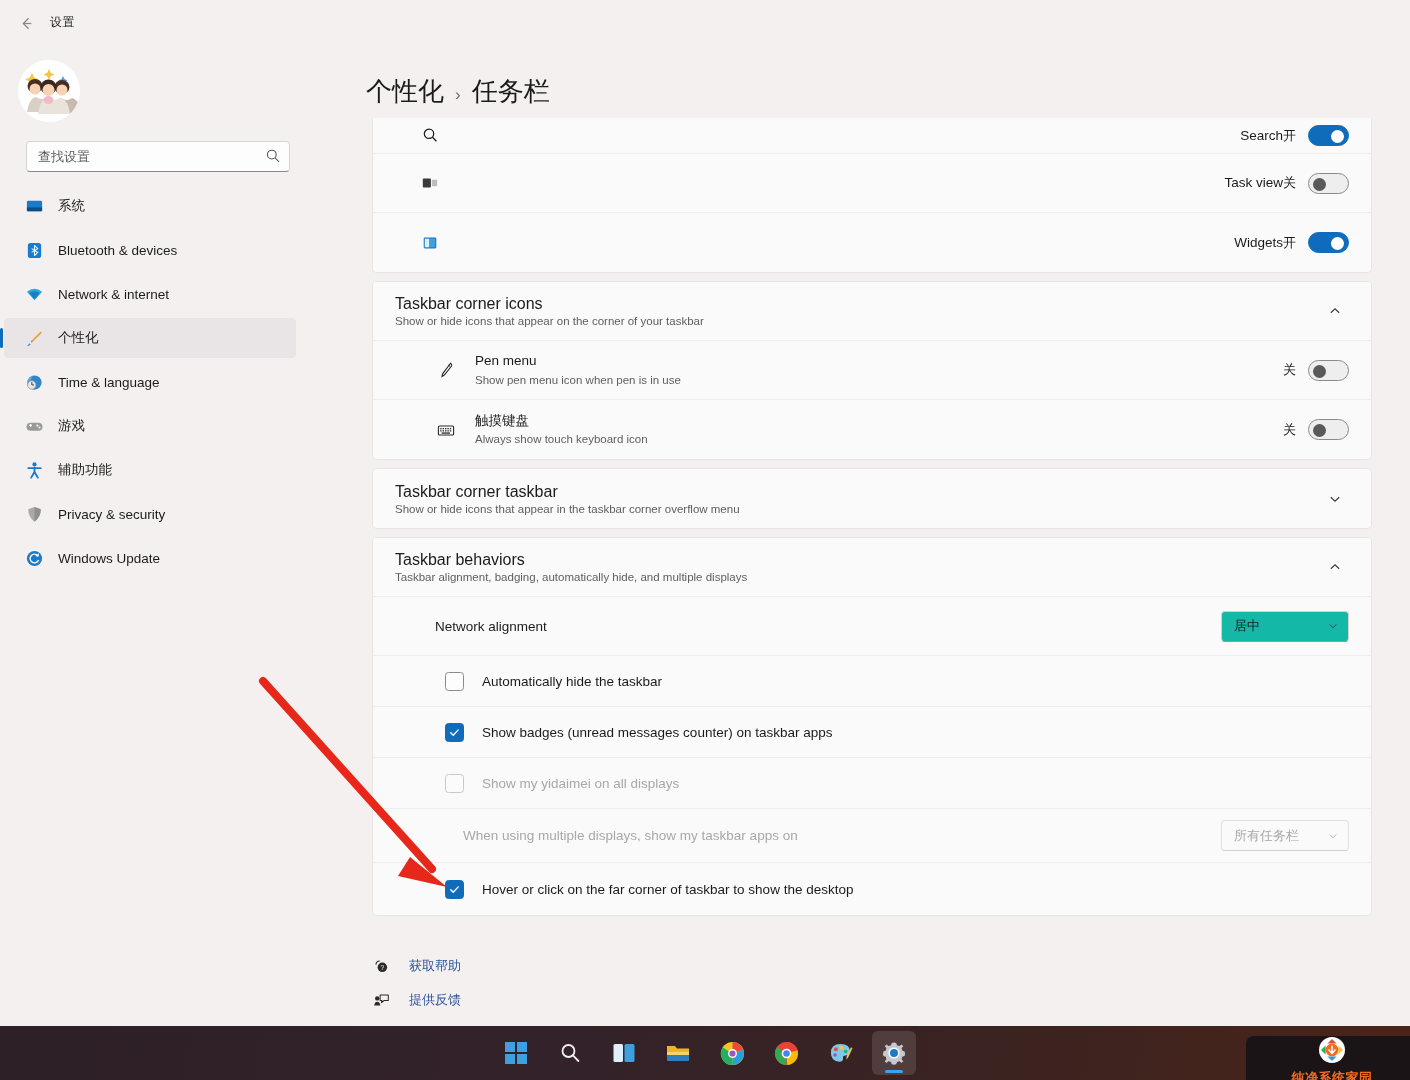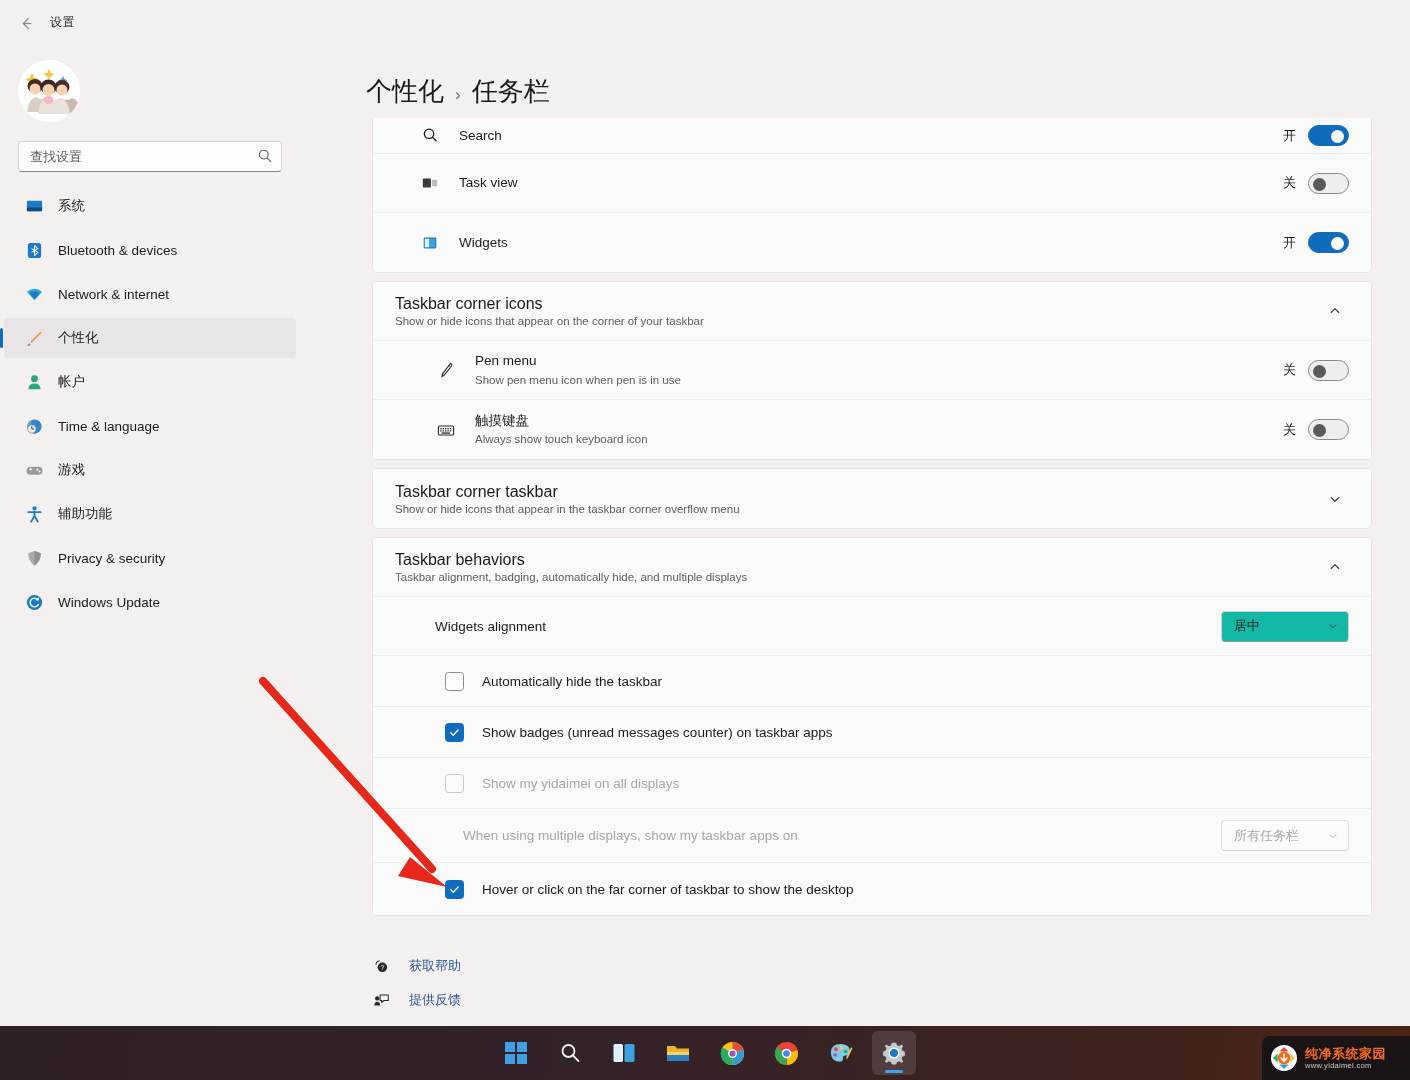--- a/index.html
+++ b/index.html
@@ -25,21 +25,21 @@
 
   
   .sidebar { position: absolute; left: 0; top: 46px; width: 300px; height: 980px; }
   .avatar {
     position: absolute; left: 18px; top: 14px; width: 62px; height: 62px;
     border-radius: 50%;
     background: radial-gradient(circle at 50% 48%, #ffffff 54%, #f2eef0 100%);
     overflow: hidden;
   }
   .avatar .ppl { position: absolute; inset: 0; }
-  .search-wrap { position: absolute; left: 18px; top: 95px; width: 264px; height: 31px; border-radius: 7px; }
+  .search-wrap { position: absolute; left: 26px; top: 95px; width: 264px; height: 31px; border-radius: 7px; }
   .search-box {
     width: 100%; height: 100%;
     background: #fdfdfd; border: 1px solid #d9d4d4; border-bottom: 1px solid #8a8a8a;
     border-radius: 4px; font-size: 13px; color: #4a4a4a;
     padding: 0 30px 0 11px; font-family: inherit; outline: none;
   }
   .search-box::placeholder { color: #5d5d5d; }
   .search-ico {
     position: absolute; right: 9px; top: 7px; width: 16px; height: 16px;
     color: #5c5c5c;
@@ -70,21 +70,21 @@
   }
   .breadcrumb .bc-sep { color: #6d6d6d; font-size: 17px; }
   .breadcrumb .bc-cur { color: #1b1b1b; }
 
   .cards { position: absolute; left: 72px; top: 72px; width: 1000px; }
 
   .card {
     background: #fafafa; border: 1px solid #e8e4e4; border-radius: 5px;
     margin-bottom: 8px; overflow: hidden;
   }
-  .card.flat-top { border-radius: 0 0 5px 5px; border-top: none; }
+  .card.flat-top { border-radius: 0 0 5px 5px; border-top: none; text-align: right; }
 
   .row {
     position: relative; display: flex; align-items: center;
     min-height: 59px; padding: 0 22px 0 22px;
     border-bottom: 1px solid #ededed; background: #fafafa;
   }
   .row:last-child { border-bottom: none; }
   .row .ico {
     width: 22px; height: 22px; margin-right: 18px; margin-left: 40px;
     flex: 0 0 22px; display: flex; align-items: center; justify-content: center;
@@ -165,23 +165,23 @@
     display: flex; align-items: center; justify-content: center;
   }
   .tb-item.active { background: rgba(255,255,255,.12); }
   .tb-item .dot {
     position: absolute; bottom: 2px; left: 50%; transform: translateX(-50%);
     width: 7px; height: 3px; border-radius: 2px; background: #9a9a9a;
   }
   .tb-item.active .dot { width: 18px; background: #3ea2f0; }
 
   .watermark {
-    position: absolute; right: 0; bottom: 0; width: 148px; height: 44px;
+    position: absolute; right: 0; bottom: 0; width: 164px; height: 44px;
     border-radius: 8px 0 0 0; background: #1a1416;
-    display: flex; align-items: center; padding-left: 8px; gap: 7px;
+    display: flex; align-items: center; padding-left: 8px; gap: 7px; flex-direction: column;
   }
   .wm-badge { width: 28px; height: 28px; flex: 0 0 28px; }
   .wm-texts { display: flex; flex-direction: column; line-height: 1; }
   .wm-t1 { font-size: 13px; color: #f26b21; font-weight: bold; letter-spacing: .5px; }
   .wm-t2 { font-size: 7.5px; color: #cfcfcf; margin-top: 2px; letter-spacing: .3px; }
 </style>
 </head>
 <body>
 
 <div id="root">
@@ -262,29 +262,20 @@
           <svg width="19" height="19" viewBox="0 0 20 20">
             <path d="M16.5 2.6 L17.8 3.9 L8.2 13.5 L6.2 14.2 L6.9 12.2 Z" fill="#e8a33d"></path>
             <path d="M6.9 12.2 L8.2 13.5 L6.2 14.2 Z" fill="#8c8c8c"></path>
             <path d="M4.5 15 Q3 17 2.2 18 Q4.5 17.8 6 16.2" fill="#4c8ed6"></path>
           </svg>
         </span>
         <span class="nlabel">个性化</span>
       </div>
 
 
-      <div class="navitem">
-        <span class="nico">
-          <svg width="19" height="19" viewBox="0 0 20 20">
-            <circle cx="10" cy="6" r="3.6" fill="#2aa879"></circle>
-            <path d="M3.5 17 Q4 11 10 11 Q16 11 16.5 17 Z" fill="#2aa879"></path>
-          </svg>
-        </span>
-        <span class="nlabel">帐户</span>
-      </div>
 
       <div class="navitem">
         <span class="nico">
           <svg width="19" height="19" viewBox="0 0 20 20">
             <circle cx="10" cy="10" r="7.5" fill="#2f86c8"></circle>
             <path d="M10 2.5 a7.5 7.5 0 0 0 0 15 a4 7.5 0 0 1 0 -15" fill="#5aa9de"></path>
             <circle cx="7.2" cy="12.6" r="4.4" fill="#e9e9e9" stroke="#8c8c8c" stroke-width=".8"></circle>
             <path d="M7.2 9.6 L7.2 12.6 L9.5 12.6" stroke="#3a3a3a" stroke-width="1" fill="none"></path>
           </svg>
         </span>
@@ -490,21 +481,21 @@
             <span class="st2" style="display:block;">Taskbar alignment, badging, automatically hide, and multiple displays</span>
           </span>
           <span class="chev">
             <svg width="14" height="14" viewBox="0 0 16 16">
                 <path d="M3.2 10 L8 5.4 L12.8 10" fill="none" stroke="currentColor" stroke-width="1.3"></path>
               </svg>
           </span>
         </div>
 
         <div class="row plain">
-          <span class="lbl">Widgets alignment</span>
+          <span class="lbl">Network alignment</span>
           <span style="flex:1 1 auto;"></span>
           <span class="dropdown">
             <span class="dval">居中</span>
             <span class="dchev">
               <svg width="12" height="12" viewBox="0 0 16 16">
                   <path d="M3.6 6 L8 10.2 L12.4 6" fill="none" stroke="currentColor" stroke-width="1.25"></path>
                 </svg>
             </span>
           </span>
         </div>

